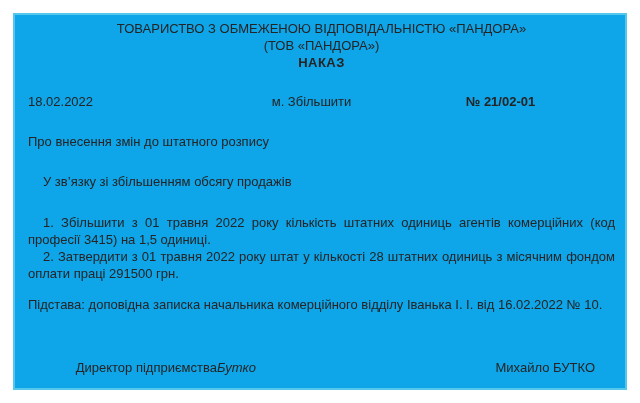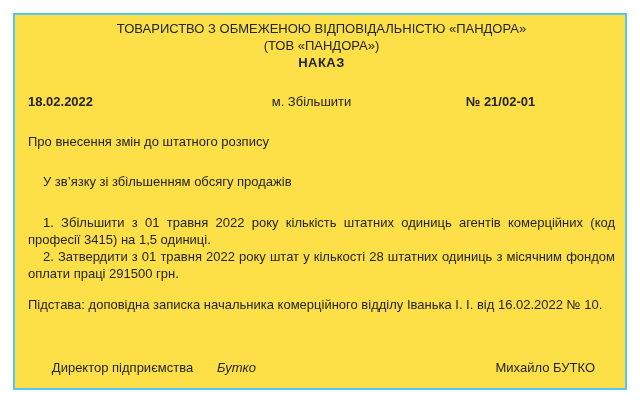--- a/index.html
+++ b/index.html
@@ -18,55 +18,55 @@
     overflow: hidden;
   }
   .doc {
     position: absolute;
     left: 13px;
     top: 13px;
     width: 614px;
     height: 377px;
     box-sizing: border-box;
     border: 2px solid #56c7ec;
-    background: #fde047;
+    background: #0ea5e9;
     padding: 5px 10px 16px 13px;
     color: #242424;
     font-size: 13px;
     line-height: 17px;
   }
   .center { text-align: center; }
   .doc-title {
     font-weight: bold;
     letter-spacing: 0.5px;
   }
   .meta-row {
     display: flex;
     align-items: baseline;
     margin-top: 22px;
   }
-  .meta-row .cell-left { flex: 1; text-align: left; font-weight: bold; }
+  .meta-row .cell-left { flex: 1; text-align: left; }
   .meta-row .cell-mid { flex: 1; text-align: center; }
   .meta-row .cell-right { flex: 1; text-align: center; padding-right: 20px; font-weight: bold; }
   .subject { margin-top: 23px; }
   .preamble { margin-top: 23px; padding-left: 15px; }
   .order-word { margin-top: 22px; }
   .items { margin-top: 24px; }
   .order-item {
     margin: 0;
     text-align: justify;
     text-indent: 15px;
   }
   .basis { margin-top: 14px; }
   .sign-row {
     display: flex;
     align-items: baseline;
     margin-top: 26px;
   }
-  .sign-row .cell-left { flex: 1; text-align: center; }
+  .sign-row .cell-left { flex: 1; text-align: right; }
   .sign-row .cell-mid { flex: 1; text-align: left; font-style: italic; }
   .sign-row .cell-right { flex: 1; text-align: right; padding-right: 20px; margin-top: 20px; }
 </style>
 </head>
 <body>
 
 <div class="page">
   <div class="doc">
 
     <div class="center">ТОВАРИСТВО З ОБМЕЖЕНОЮ ВІДПОВІДАЛЬНІСТЮ «ПАНДОРА»</div>

